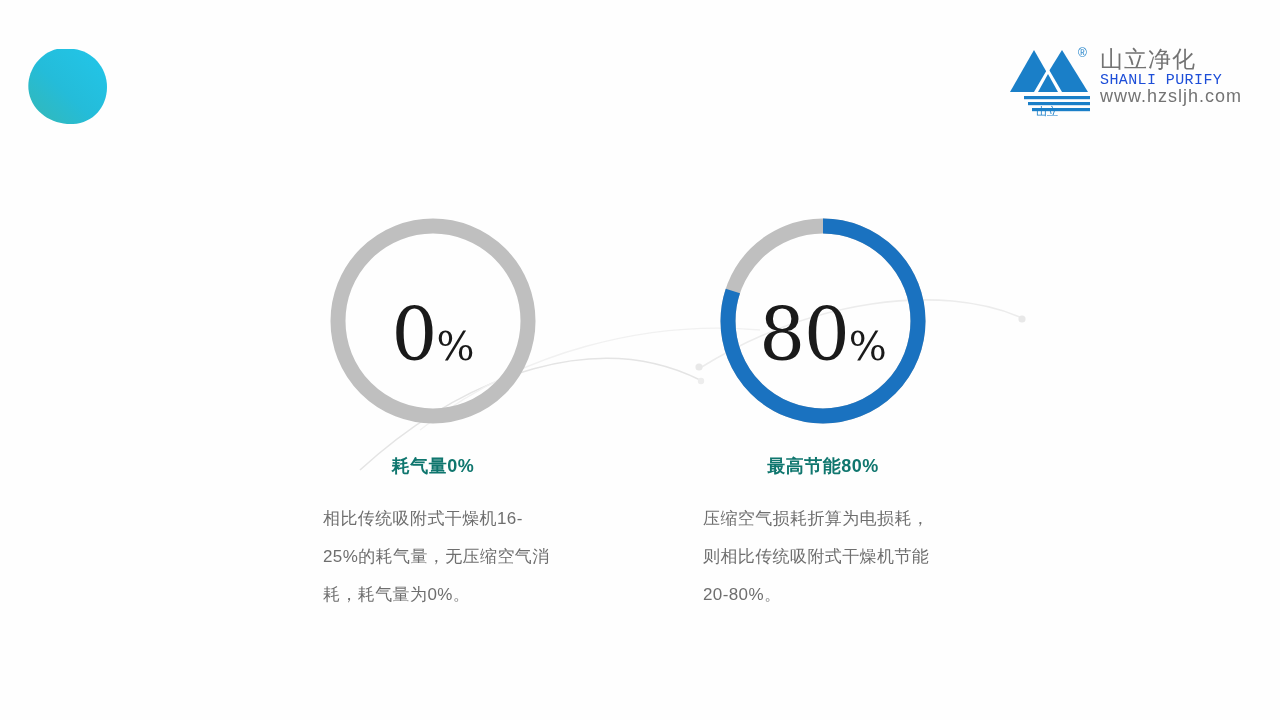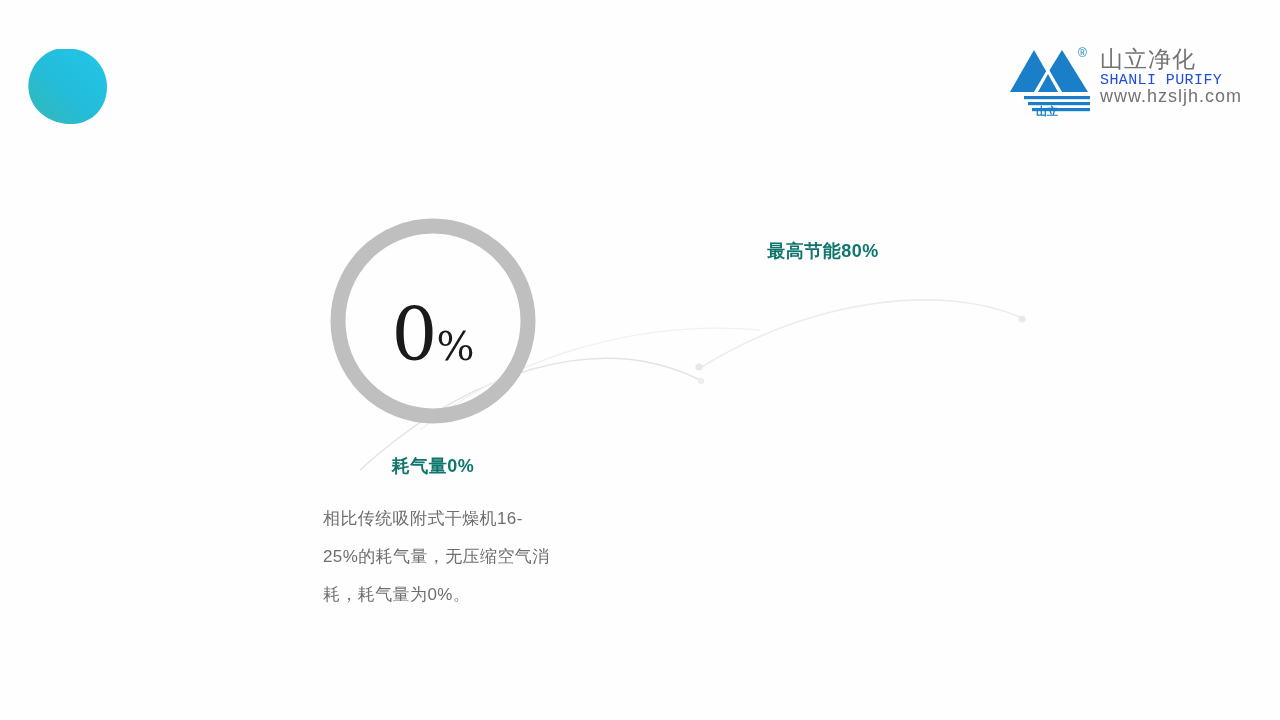--- a/index.html
+++ b/index.html
@@ -62,21 +62,21 @@
   #logo-mark {
     position: absolute;
     left: 0; top: 0;
     width: 92px; height: 70px;
   }
   #logo-sub-cn {
     position: absolute;
     left: 0px;
     bottom: 1px;
     font-size: 11px;
-    font-weight: bold;
+    font-weight: normal;
     color: #1a7fc8;
     letter-spacing: 0px;
     padding-left: 32px;
   }
   #logo-reg {
     position: absolute;
     left: 74px;
     top: 2px;
     font-size: 12px;
     color: #1a7fc8;
@@ -227,16 +227,28 @@
       </svg>
       <div class="donut-value">
         <span class="donut-num">0</span><span class="donut-pct">%</span>
       </div>
     </div>
     <div class="stat-heading">耗气量0%</div>
     <div class="stat-body">相比传统吸附式干燥机16-25%的耗气量，无压缩空气消耗，耗气量为0%。</div>
   </div>
 
   <div class="stat-col" id="col-1">
+    <div class="donut-wrap">
+      <svg class="donut-svg" width="212" height="212" viewBox="0 0 212 212" xmlns="http://www.w3.org/2000/svg">
+
+        <circle cx="106" cy="106" r="95" fill="none" stroke="#bfbfbf" stroke-width="15"></circle>
+
+        <circle id="donut-progress-1" cx="106" cy="106" r="95" fill="none" stroke="#1a72c0" stroke-width="15" transform="rotate(-90 106 106)" stroke-dasharray="477.5220833456486 119.38052083641212" stroke-dashoffset="0"></circle>
+      </svg>
+      <div class="donut-value">
+        <span class="donut-num">80</span><span class="donut-pct">%</span>
+      </div>
+    </div>
     <div class="stat-heading">最高节能80%</div>
+    <div class="stat-body">压缩空气损耗折算为电损耗，则相比传统吸附式干燥机节能20-80%。</div>
   </div>
 
 </div>
 
 </body></html>

